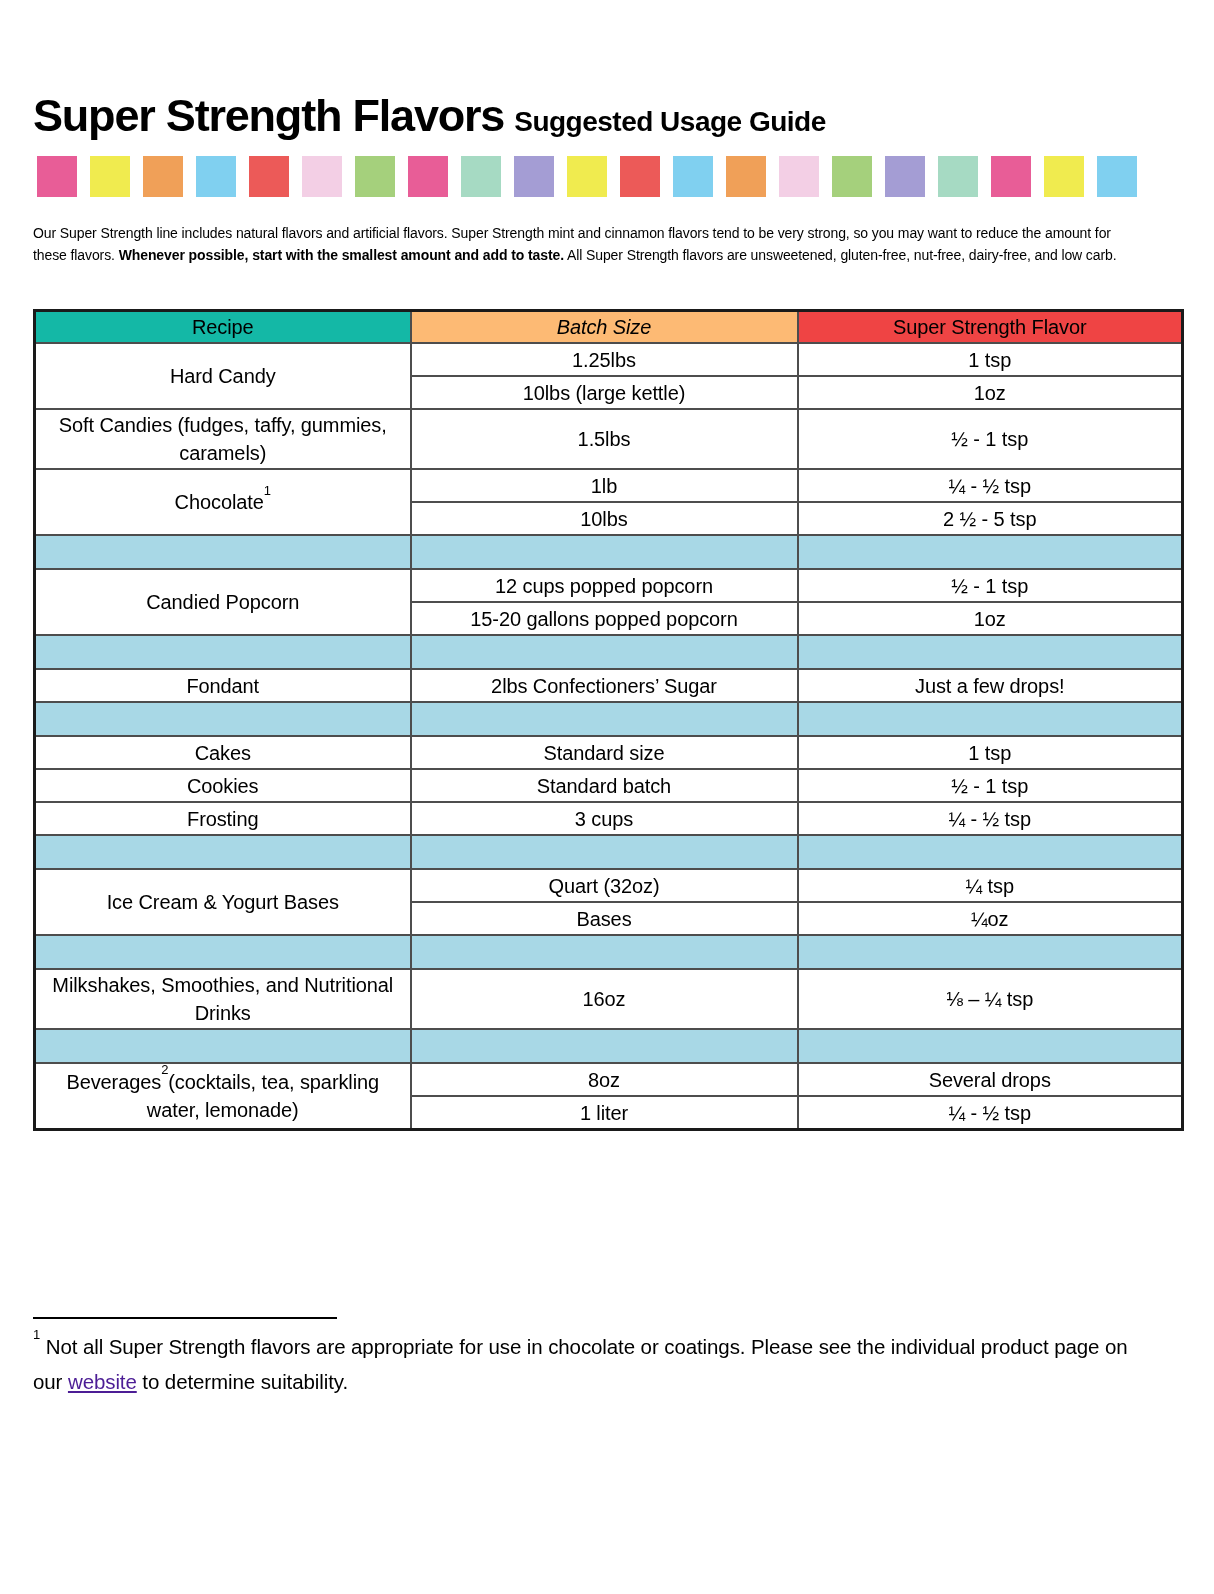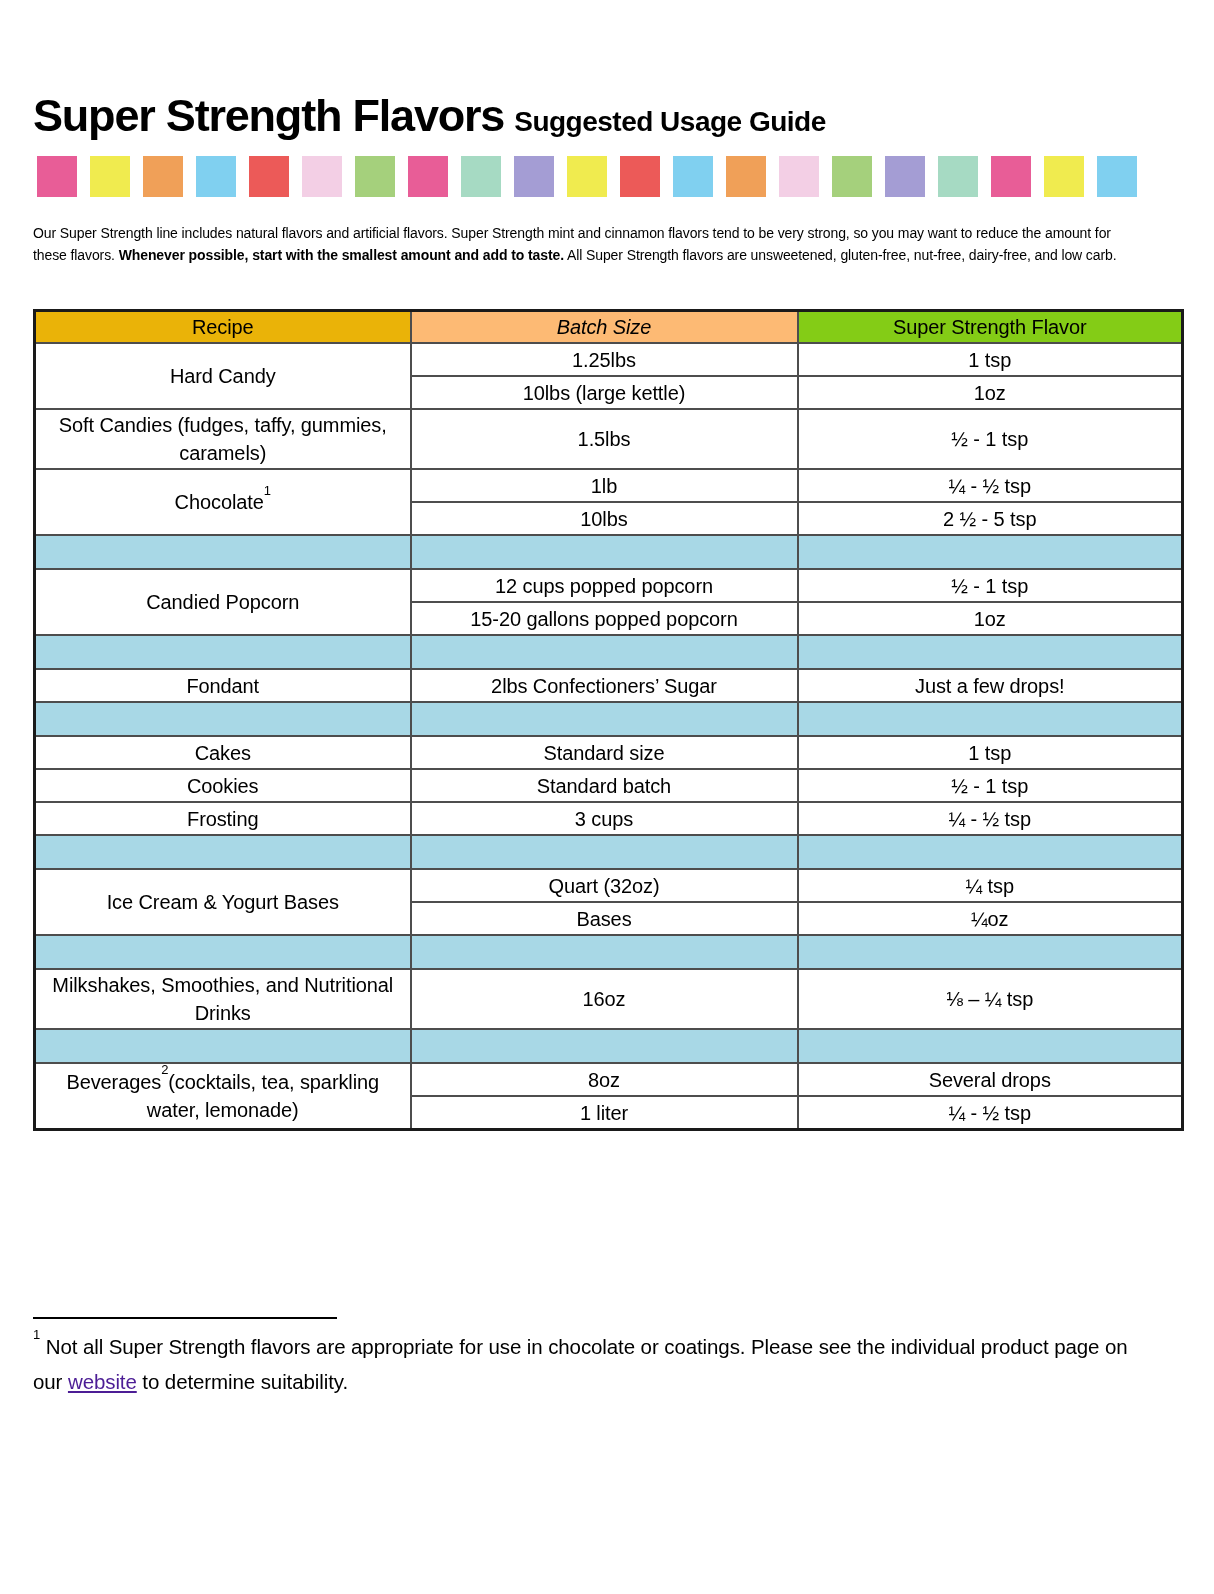--- a/index.html
+++ b/index.html
@@ -48,23 +48,23 @@
     text-align: center;
     vertical-align: middle;
     font-size: 20px;
     font-weight: normal;
     padding: 1px 10px;
     height: 33px;
     line-height: 1.4;
     letter-spacing: -0.1px;
   }
   table.usage thead th { height: 31px; }
-  .h-recipe { background: #eab308; }
+  .h-recipe { background: #14b8a6; }
   .h-batch  { background: #fdba74; font-style: italic; }
-  .h-flavor { background: #84cc16; }
+  .h-flavor { background: #ef4444; }
   tr.spacer td { background: #A8D8E6; height: 34px; }
   td sup, .fn sup {
     font-size: 13px; position: relative; top: -7px; line-height: 0;
   }
 
   
   .fn-rule {
     width: 304px; border: 0; border-top: 2.5px solid #000;
     margin: 186px 0 10px 0;
   }

